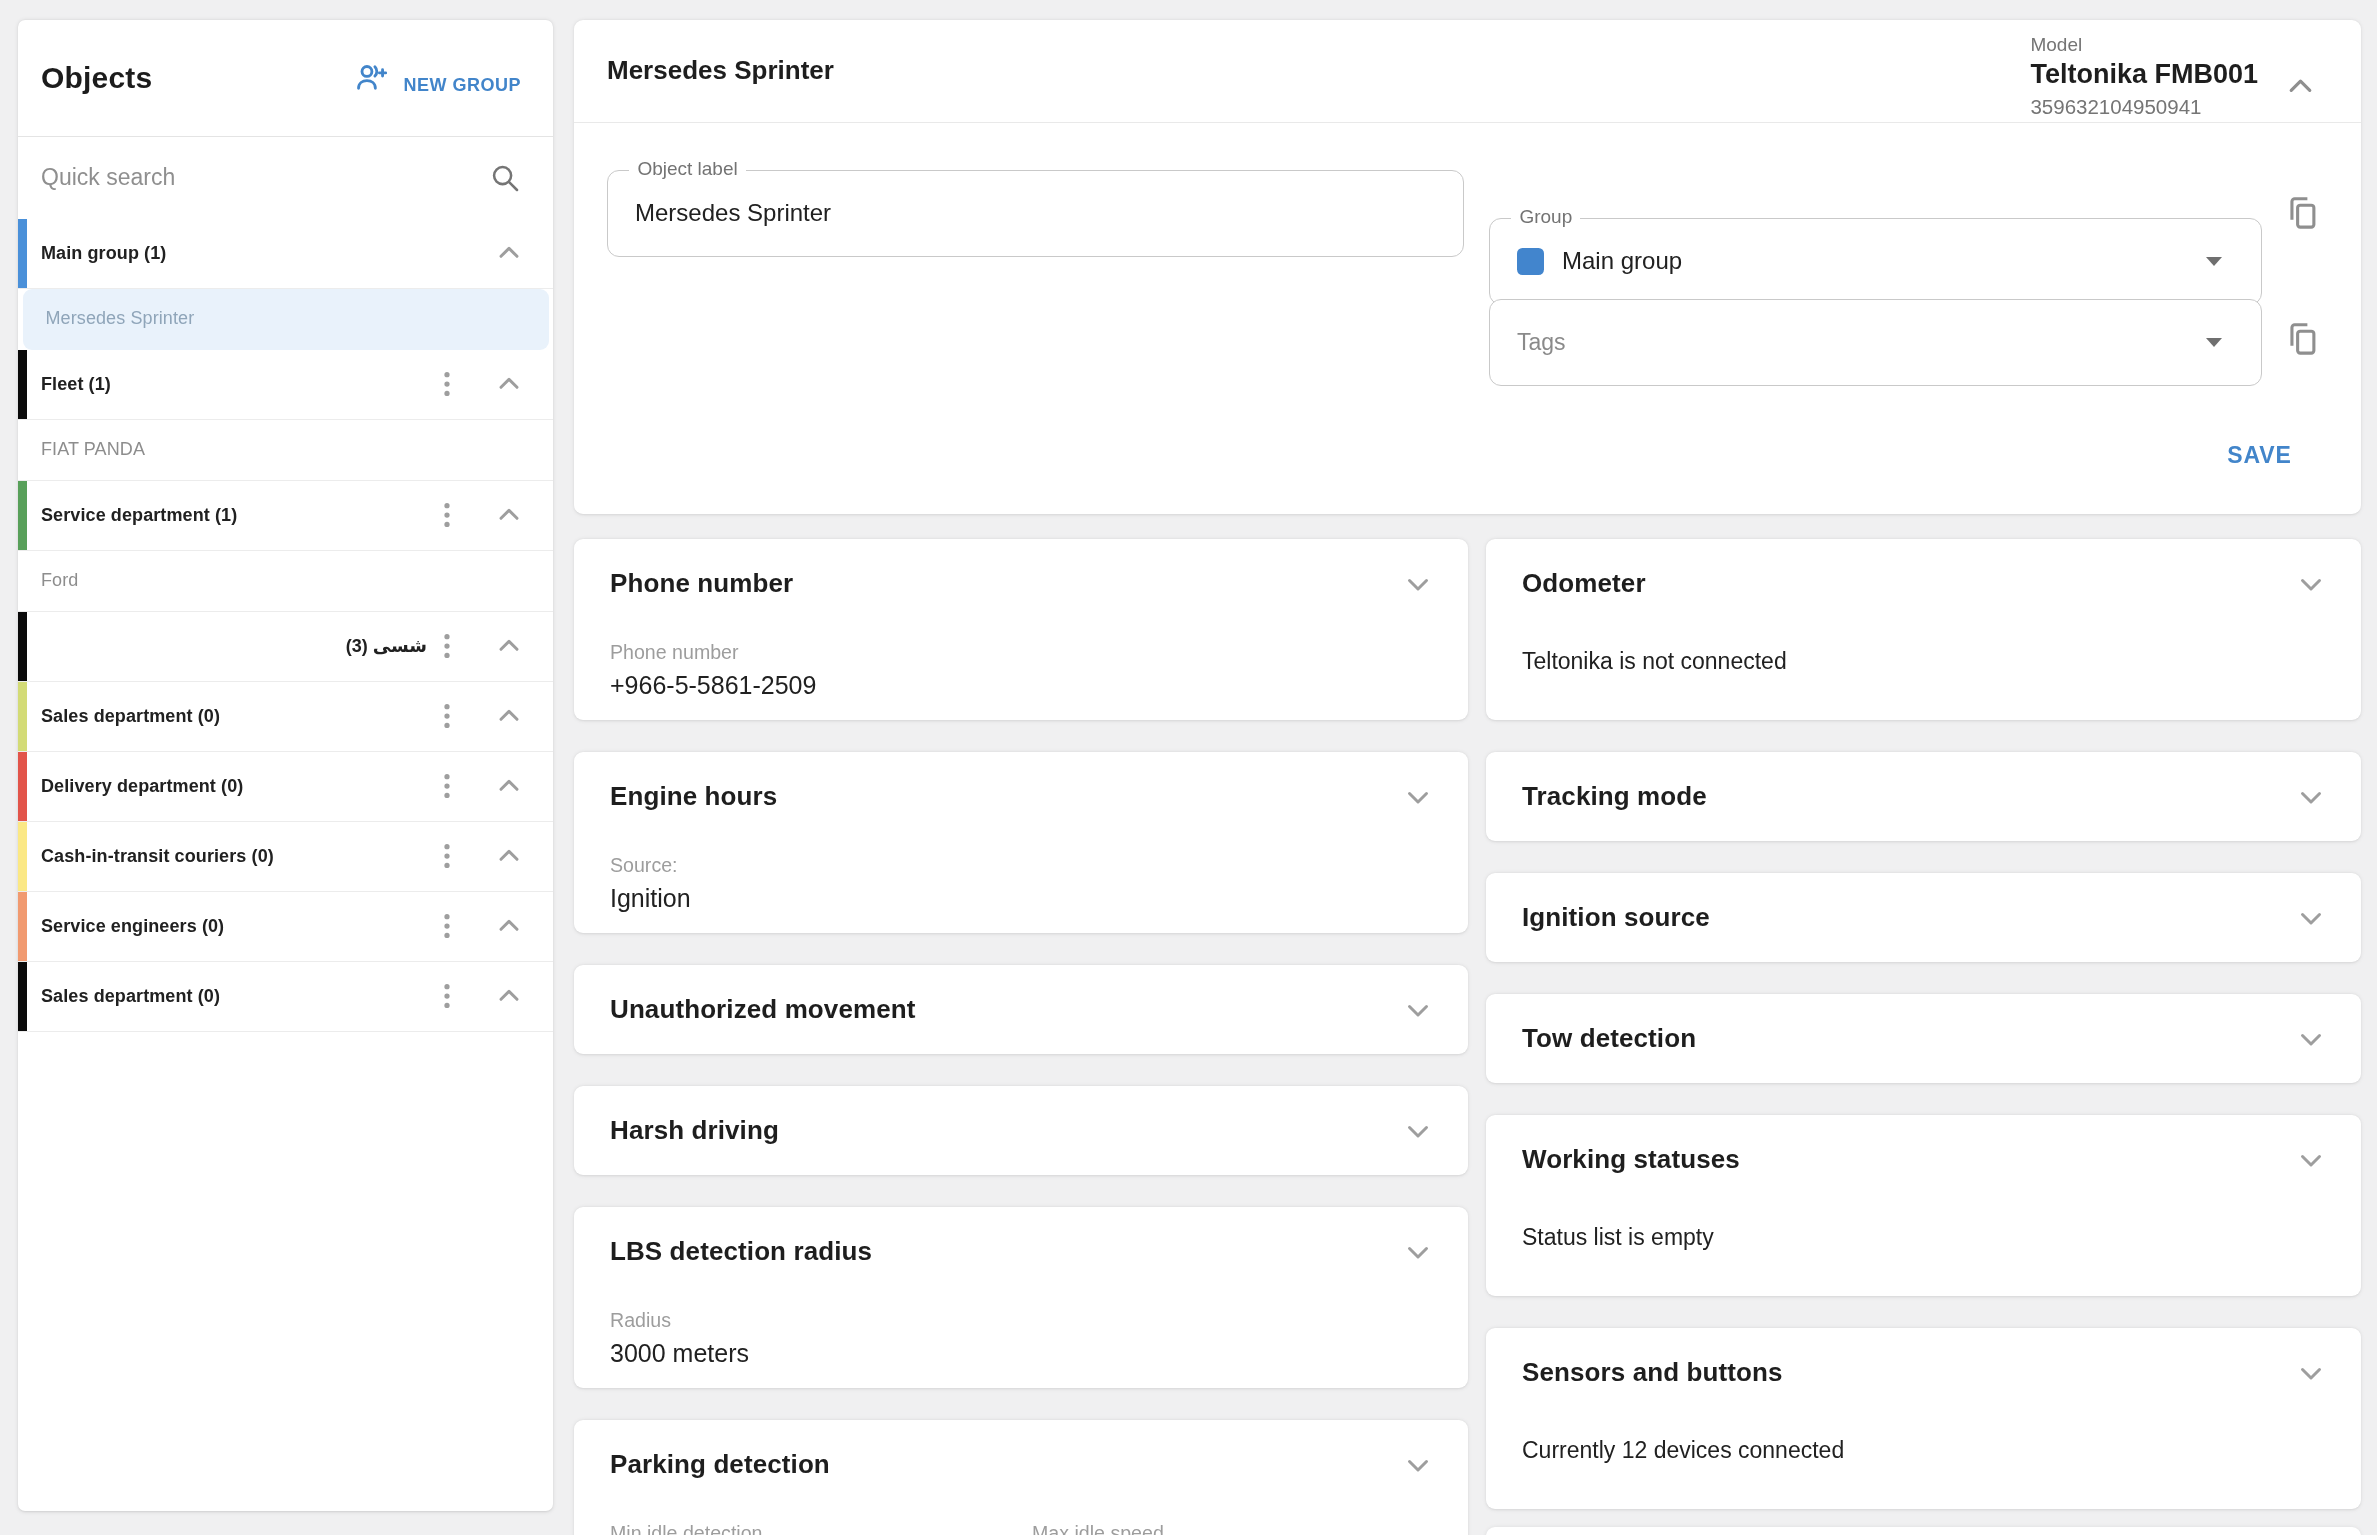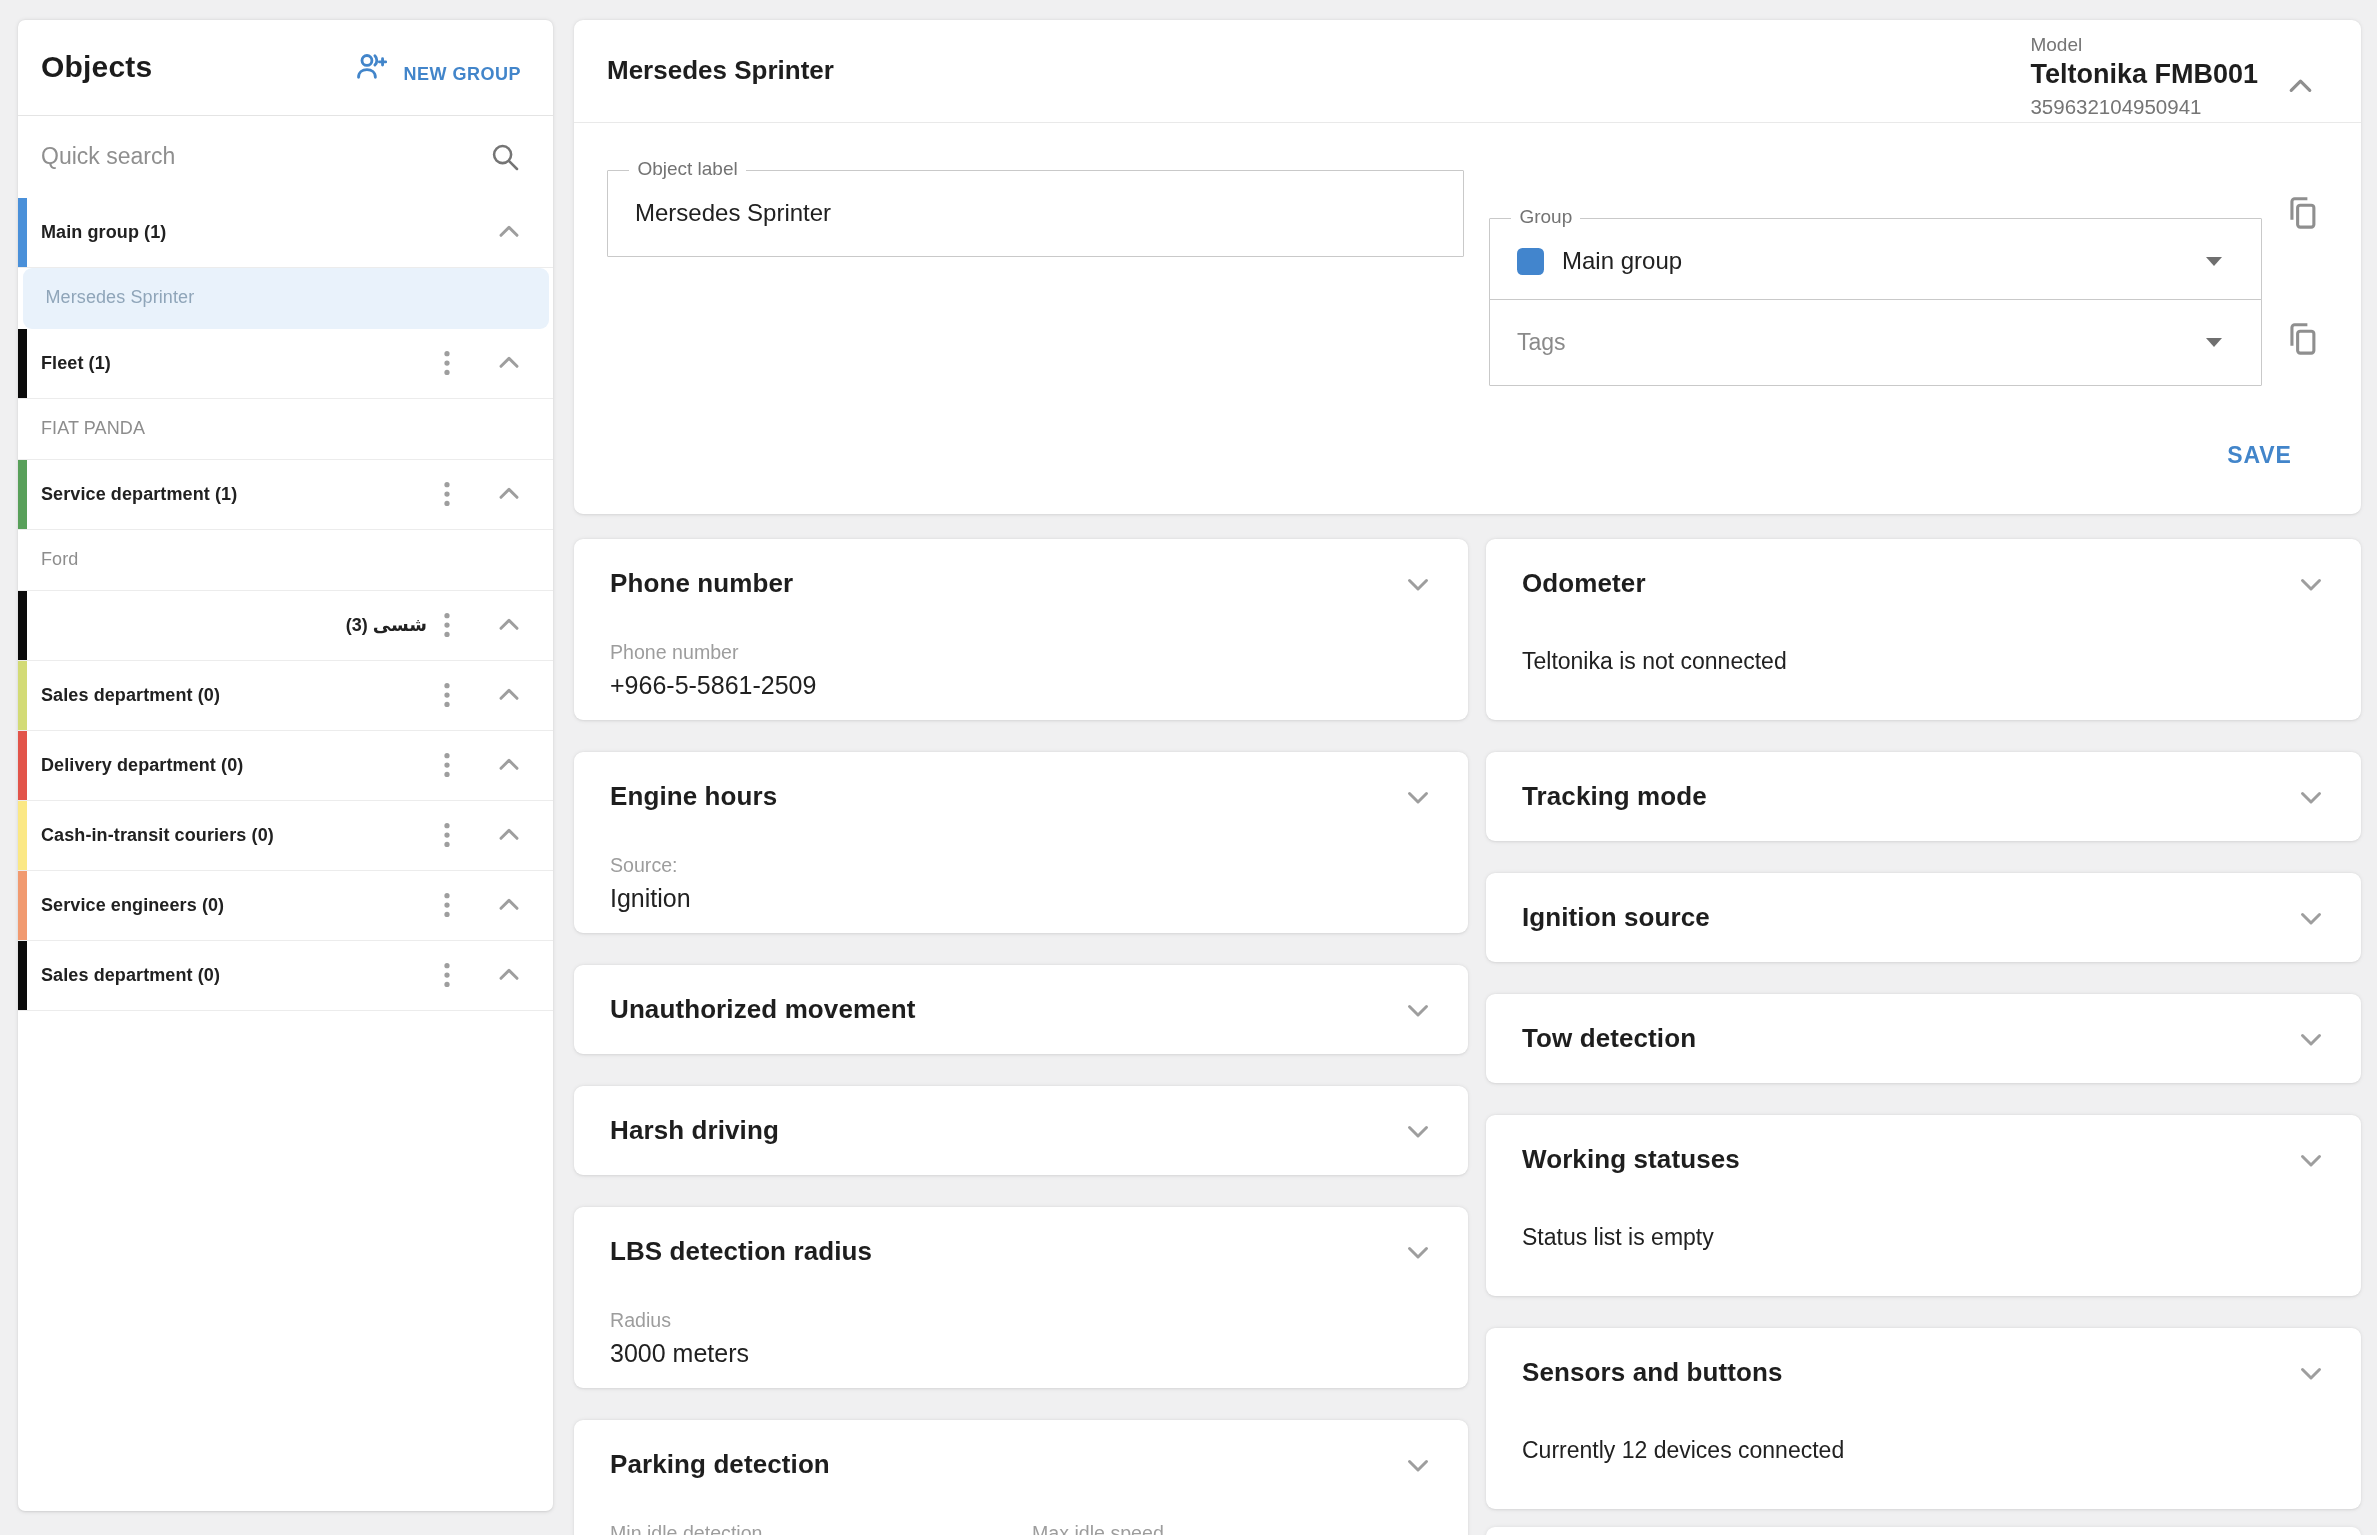--- a/index.html
+++ b/index.html
@@ -11,21 +11,21 @@
   svg { display:block; }
 
   
   .sidebar {
     position:absolute; left:18px; top:19.6px; width:535px; height:1491px;
     background:#fff; border-radius:7.1px;
     box-shadow:0 0.9px 4.5px rgba(0,0,0,.10), 0 0.9px 1.8px rgba(0,0,0,.06);
     overflow:hidden;
   }
   .sb-header {
-    height:96px; display:flex; align-items:center; justify-content:space-between;
+    height:117px; display:flex; align-items:center; justify-content:space-between;
     padding:0 32px 0 23px; border-bottom:0.9px solid #e4e4e4;
   }
   .sb-title { font-size:30px; font-weight:700; color:#1c1c1c; letter-spacing:0.2px; }
   .new-group-btn {
     display:flex; align-items:flex-end; gap:14.3px; cursor:pointer;
     color:#4285ca; font-size:18px; font-weight:600; letter-spacing:0.5px;
     background:none; border:none; font-family:inherit;
   }
   .sb-search {
     height:82px; display:flex; align-items:center; justify-content:center;
@@ -64,21 +64,21 @@
   }
   .obj-title { font-size:26px; font-weight:700; color:#1e1e1e; }
   .device-block { position:absolute; right:103px; top:14.3px; text-align:left; }
   .device-model-label { font-size:19px; color:#757575; }
   .device-model-value { font-size:27px; font-weight:700; color:#1e1e1e; margin-top:3.6px; }
   .device-imei { font-size:20.5px; color:#757575; margin-top:4.5px; }
   .device-collapse { position:absolute; right:40px; top:46px; width:41px; height:41px;
     display:flex; align-items:center; justify-content:center; cursor:pointer; }
 
   .ofield {
-    position:absolute; border:1.4px solid #c9c9c9; border-radius:1px; background:#fff;
+    position:absolute; border:1.4px solid #c9c9c9; border-radius:12px; background:#fff;
     display:flex; align-items:center;
   }
   .ofield .notch {
     position:absolute; top:-12.5px; left:21.4px; background:#fff; padding:0 8px;
     font-size:19px; color:#737373;
   }
   .f-objectlabel { left:33px; top:150px; width:857px; height:87px; }
   .f-objectlabel input {
     border:none; outline:none; width:100%; font-family:inherit;
     font-size:24px; color:#212121; padding:0 27px; background:transparent;

